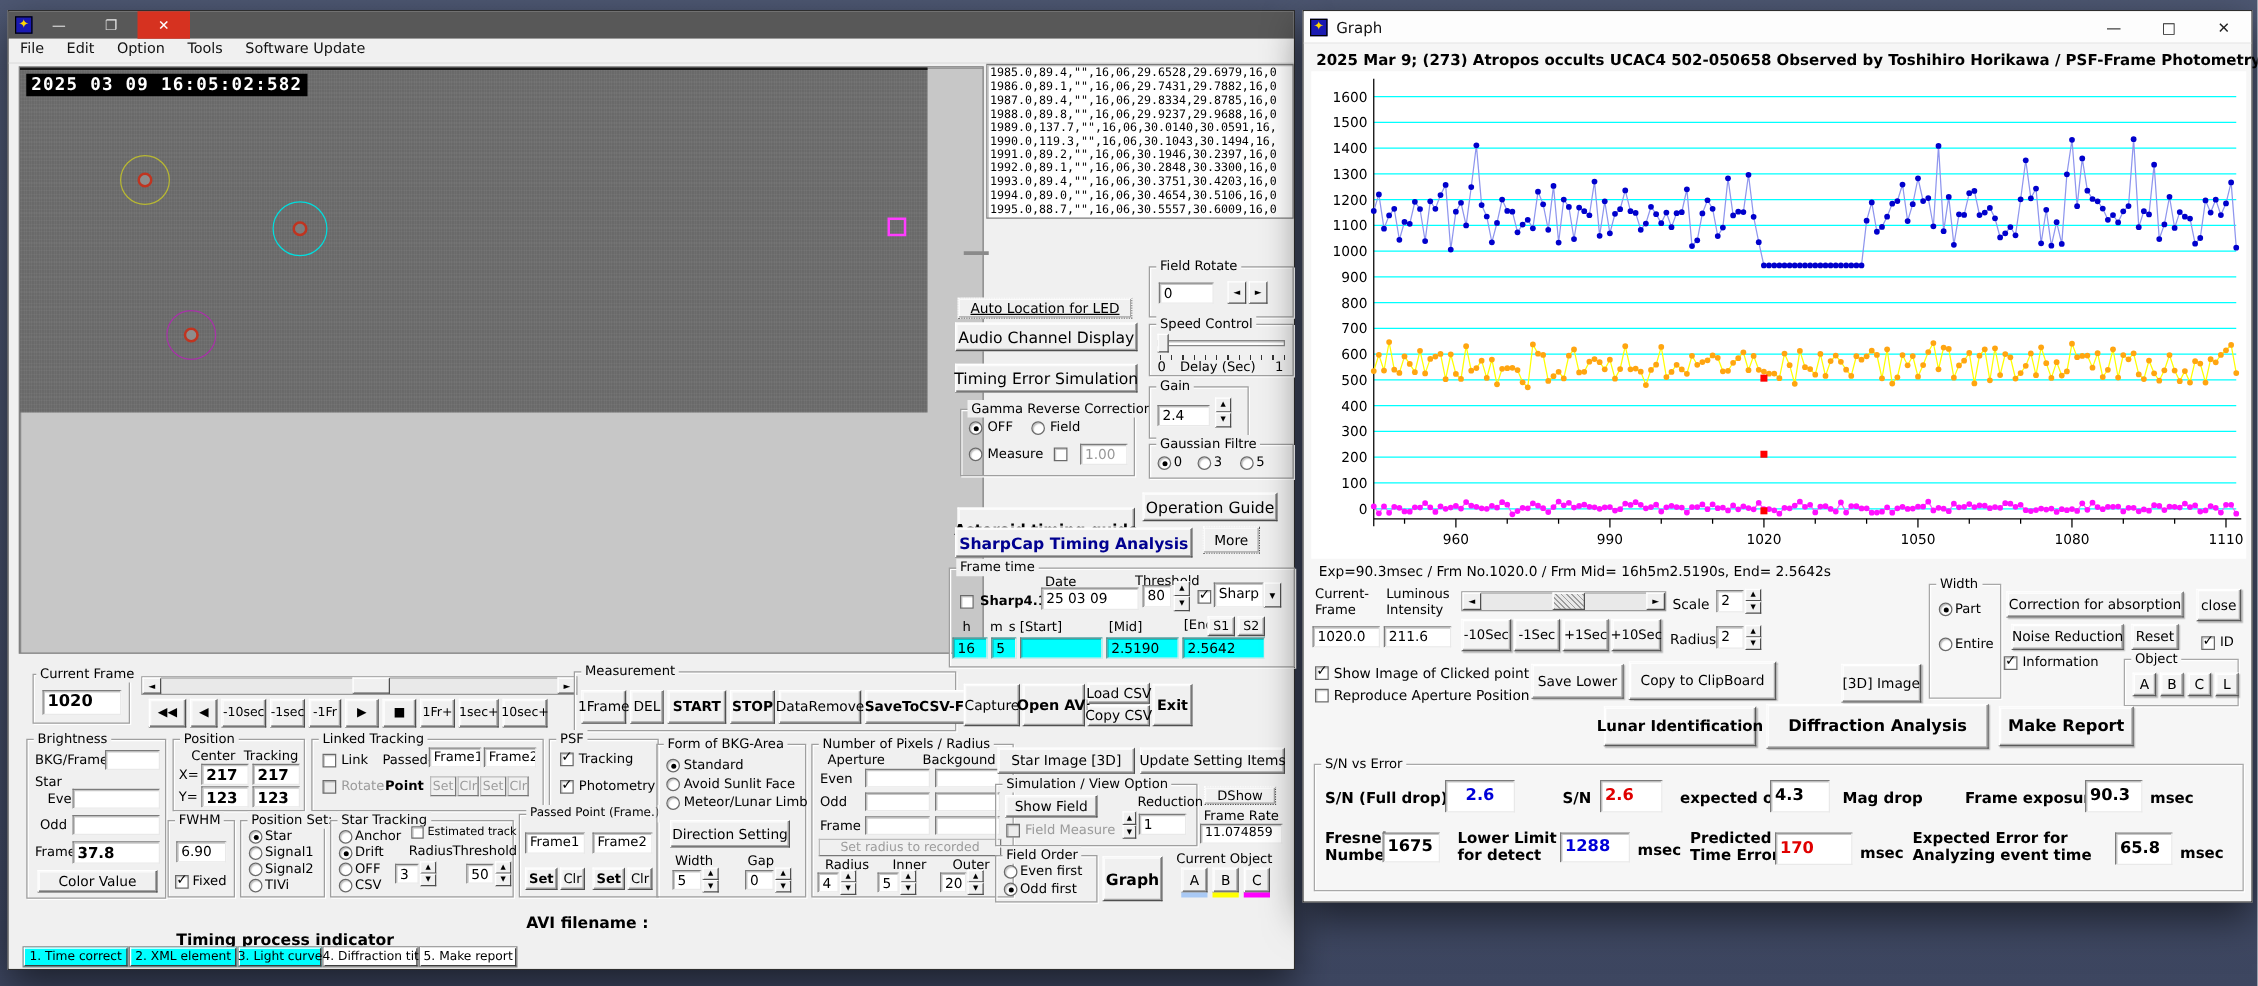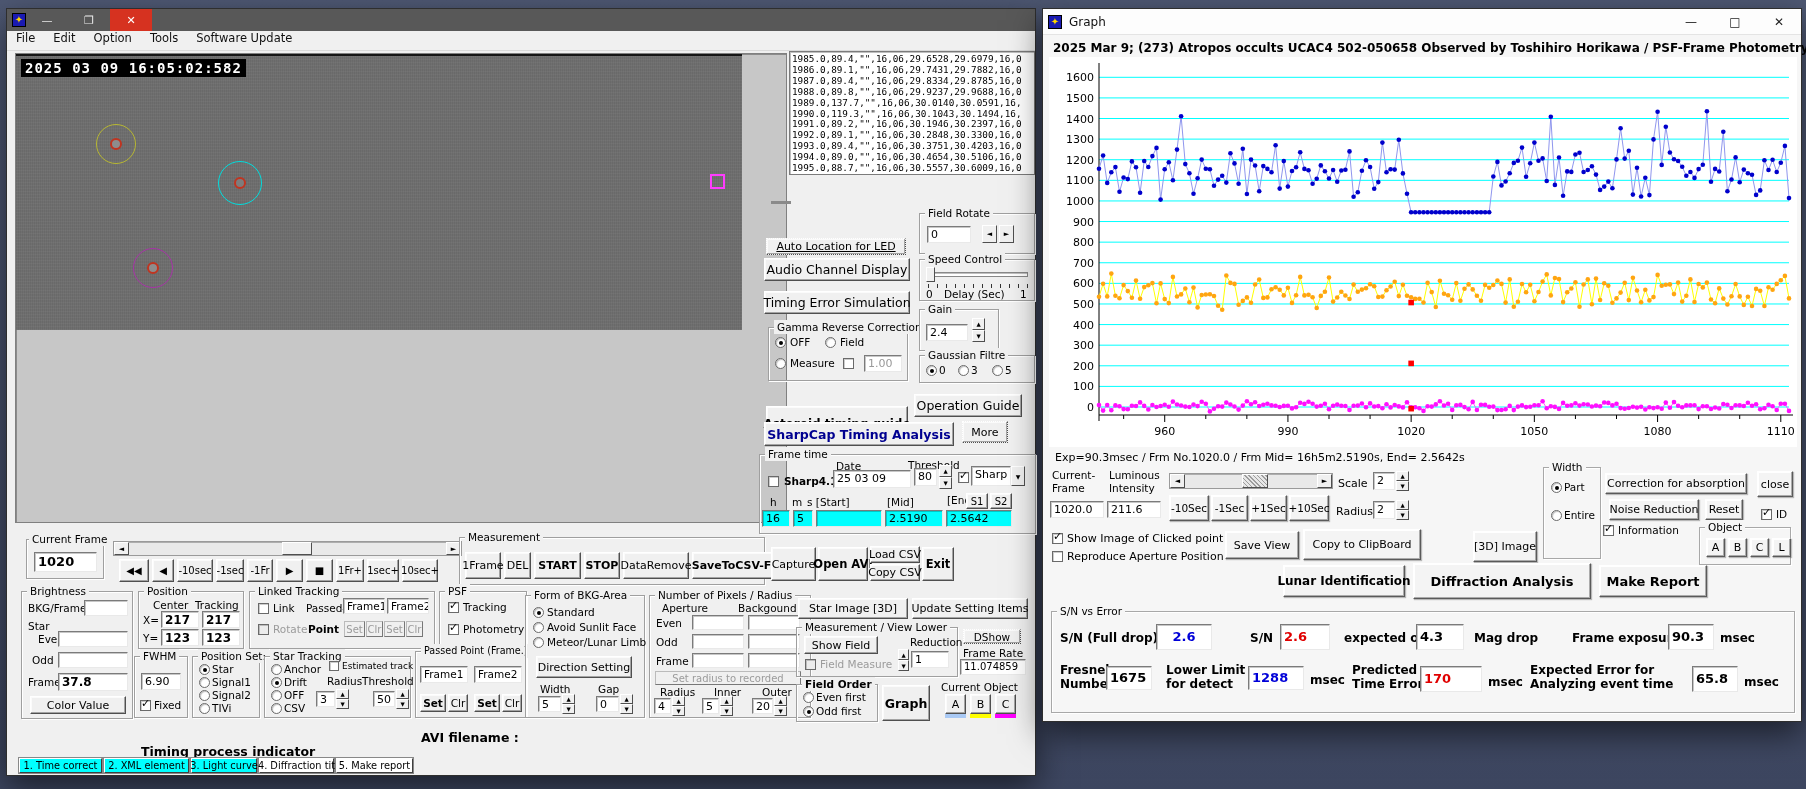--- a/index.html
+++ b/index.html
@@ -399,37 +399,37 @@
       <span class="spin" style="left:124px;top:100px;height:20px">
           <i class="u"></i>
           <i class="d"></i>
         </span>
     </div>
 
     <div class="btn" style="left:791px;top:547px;width:110px;height:21px">Star Image [3D]</div>
     <div class="btn" style="left:905px;top:547px;width:116px;height:21px">Update Setting Items</div>
 
     <div class="grp" style="left:789px;top:576px;width:162px;height:50px">
-      <b class="gl" style="font-weight:normal">Measurement / View Lower</b>
+      <b class="gl" style="font-weight:normal">Simulation / View Option</b>
       <div class="btn" style="left:7px;top:8px;width:74px;height:18px">Show Field</div>
       <span class="lb" style="left:113px;top:8px">Reduction</span>
       <span class="cb dis" style="left:8px;top:31px"></span>
       <span class="lb dis" style="left:23px;top:30px">Field Measure</span>
       <span class="spin" style="left:101px;top:21px;height:22px;width:11px">
           <i class="u"></i>
           <i class="d"></i>
         </span>
       <span class="fld" style="left:114px;top:23px;width:38px;height:17px">1</span>
     </div>
     <div class="btn" style="left:956px;top:578px;width:58px;height:15px;border-style:dotted;font-size:10.5px">DShow</div>
     <span class="lb" style="left:956px;top:596px">Frame Rate</span>
     <span class="fld" style="left:953px;top:608px;width:66px;height:16px;font-size:10px">11.074859</span>
 
     <div class="grp" style="left:789px;top:633px;width:82px;height:38px">
-      <b class="gl" style="font-weight:bold">Field Order</b>
+      <b class="gl" style="font-weight:normal">Field Order</b>
       <span class="radio" style="left:6px;top:7px"></span>
       <span class="lb" style="left:19px;top:6px">Even first</span>
       <span class="radio on" style="left:6px;top:21px"></span>
       <span class="lb" style="left:19px;top:20px">Odd first</span>
     </div>
     <div class="btn b" style="left:875px;top:634px;width:48px;height:36px;font-size:12.5px">Graph</div>
     <span class="lb" style="left:934px;top:630px">Current Object</span>
     <div id="curobj" style="position:absolute;left:938px;top:643px;height:26px;display:flex;gap:4px">
         <div style="display: flex; flex-direction: column; width: 21px;">
           <div class="btn" style="position: static; height: 20px; width: 21px;">A</div>
@@ -1098,21 +1098,21 @@
           <div class="gbtn" style="position: static; width: 19px; height: 19px;">B</div>
           <div class="gbtn" style="position: static; width: 19px; height: 19px;">C</div>
           <div class="gbtn" style="position: static; width: 19px; height: 19px;">L</div>
         </div>
     </div>
 
     <span class="cb on" style="left:9px;top:498px"></span>
     <span class="lb" style="left:24px;top:497px;font-size:11px">Show Image of Clicked point</span>
     <span class="cb" style="left:9px;top:516px"></span>
     <span class="lb" style="left:24px;top:515px;font-size:11px">Reproduce Aperture Position</span>
-    <div class="gbtn" style="left:182px;top:496px;width:74px;height:28px">Save View</div>
+    <div class="gbtn" style="left:182px;top:496px;width:74px;height:28px">Save Lower</div>
     <div class="gbtn" style="left:260px;top:494px;width:118px;height:31px">Copy to ClipBoard</div>
     <div class="gbtn" style="left:430px;top:496px;width:64px;height:31px">[3D] Image</div>
     <div class="gbtn b" style="left:240px;top:530px;width:122px;height:32px;font-size:12px">Lunar Identification</div>
     <div class="gbtn b" style="left:370px;top:528px;width:178px;height:36px;font-size:13px">Diffraction Analysis</div>
     <div class="gbtn b" style="left:556px;top:530px;width:108px;height:32px;font-size:13px">Make Report</div>
 
     <div class="ggrp" style="left:8px;top:576px;width:744px;height:102px">
       <b class="ggl" style="font-weight:normal">S/N vs Error</b>
       <span class="lb b" style="left:8px;top:20px;font-size:12px">S/N (Full drop)</span>
       <span class="fld b blue ctr" style="left:104px;top:12px;width:56px;height:26px;font-size:13px;line-height:21px">2.6</span>

